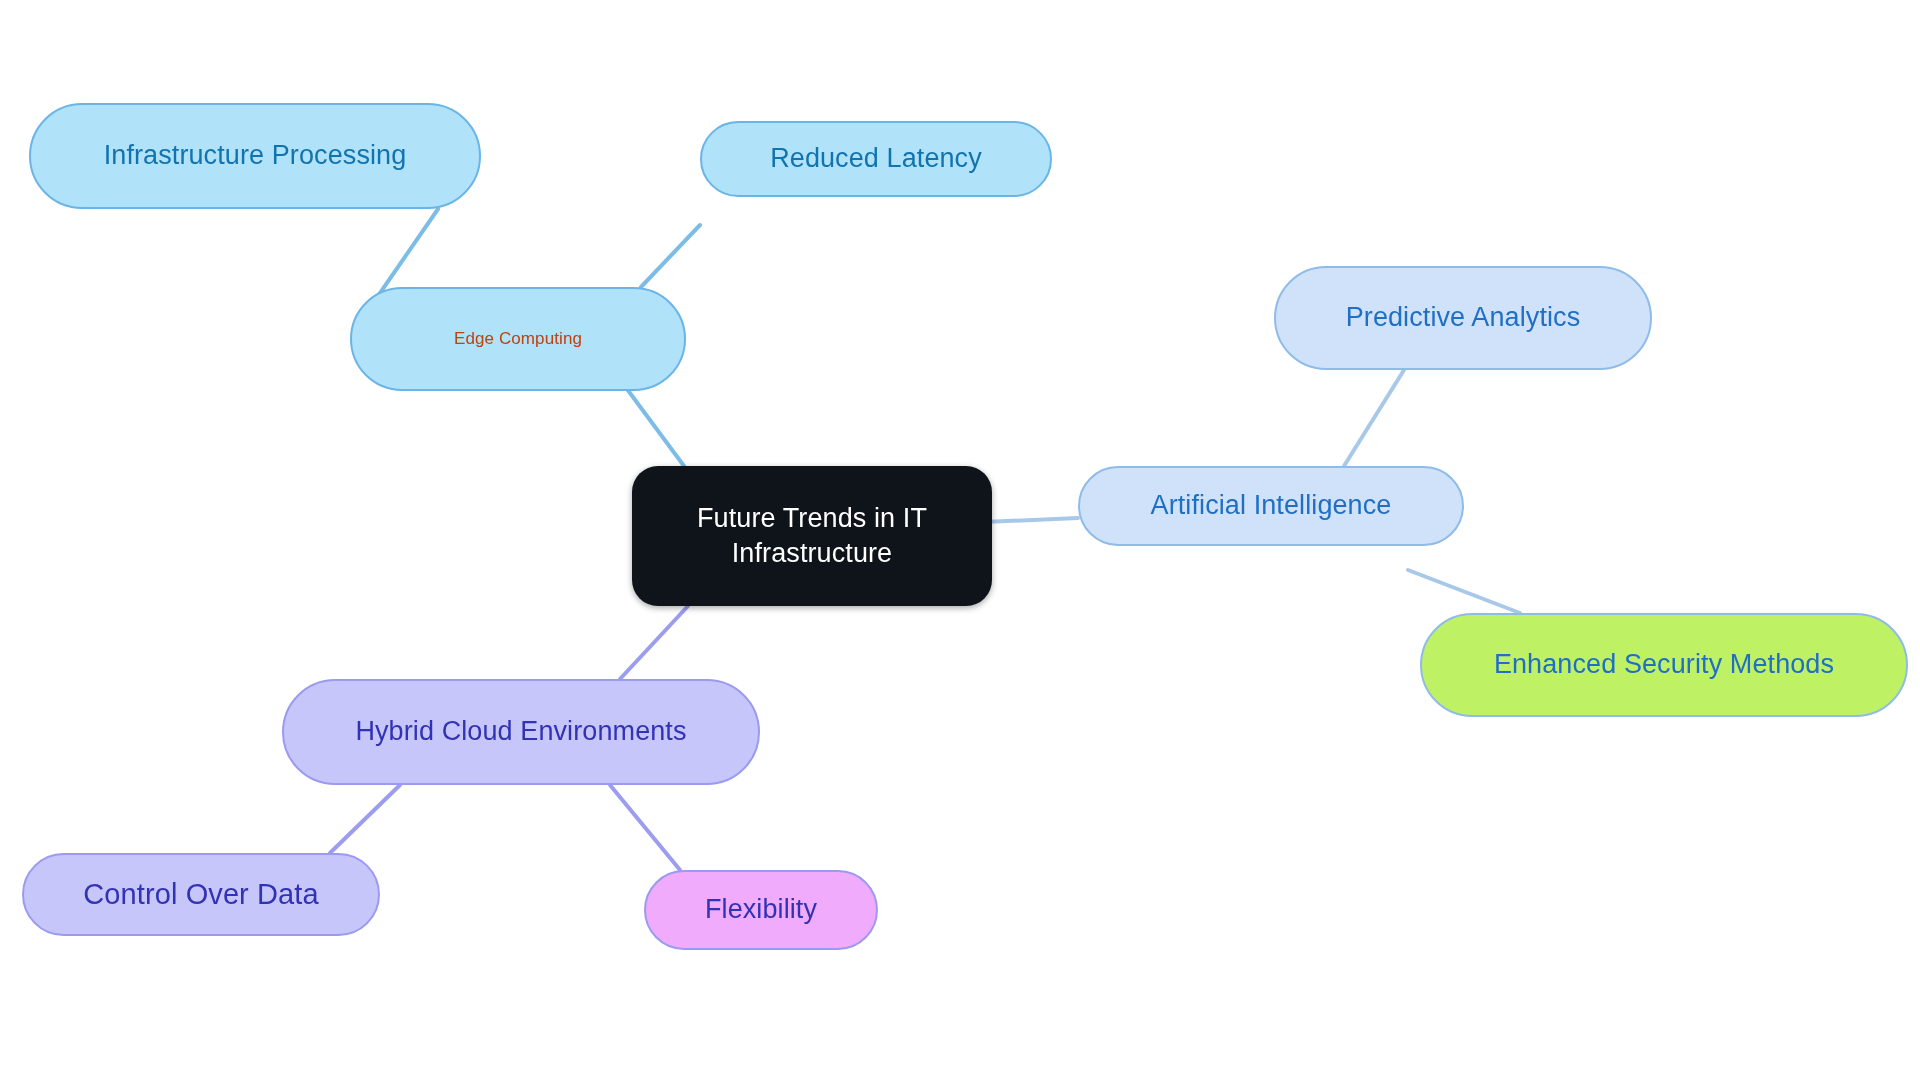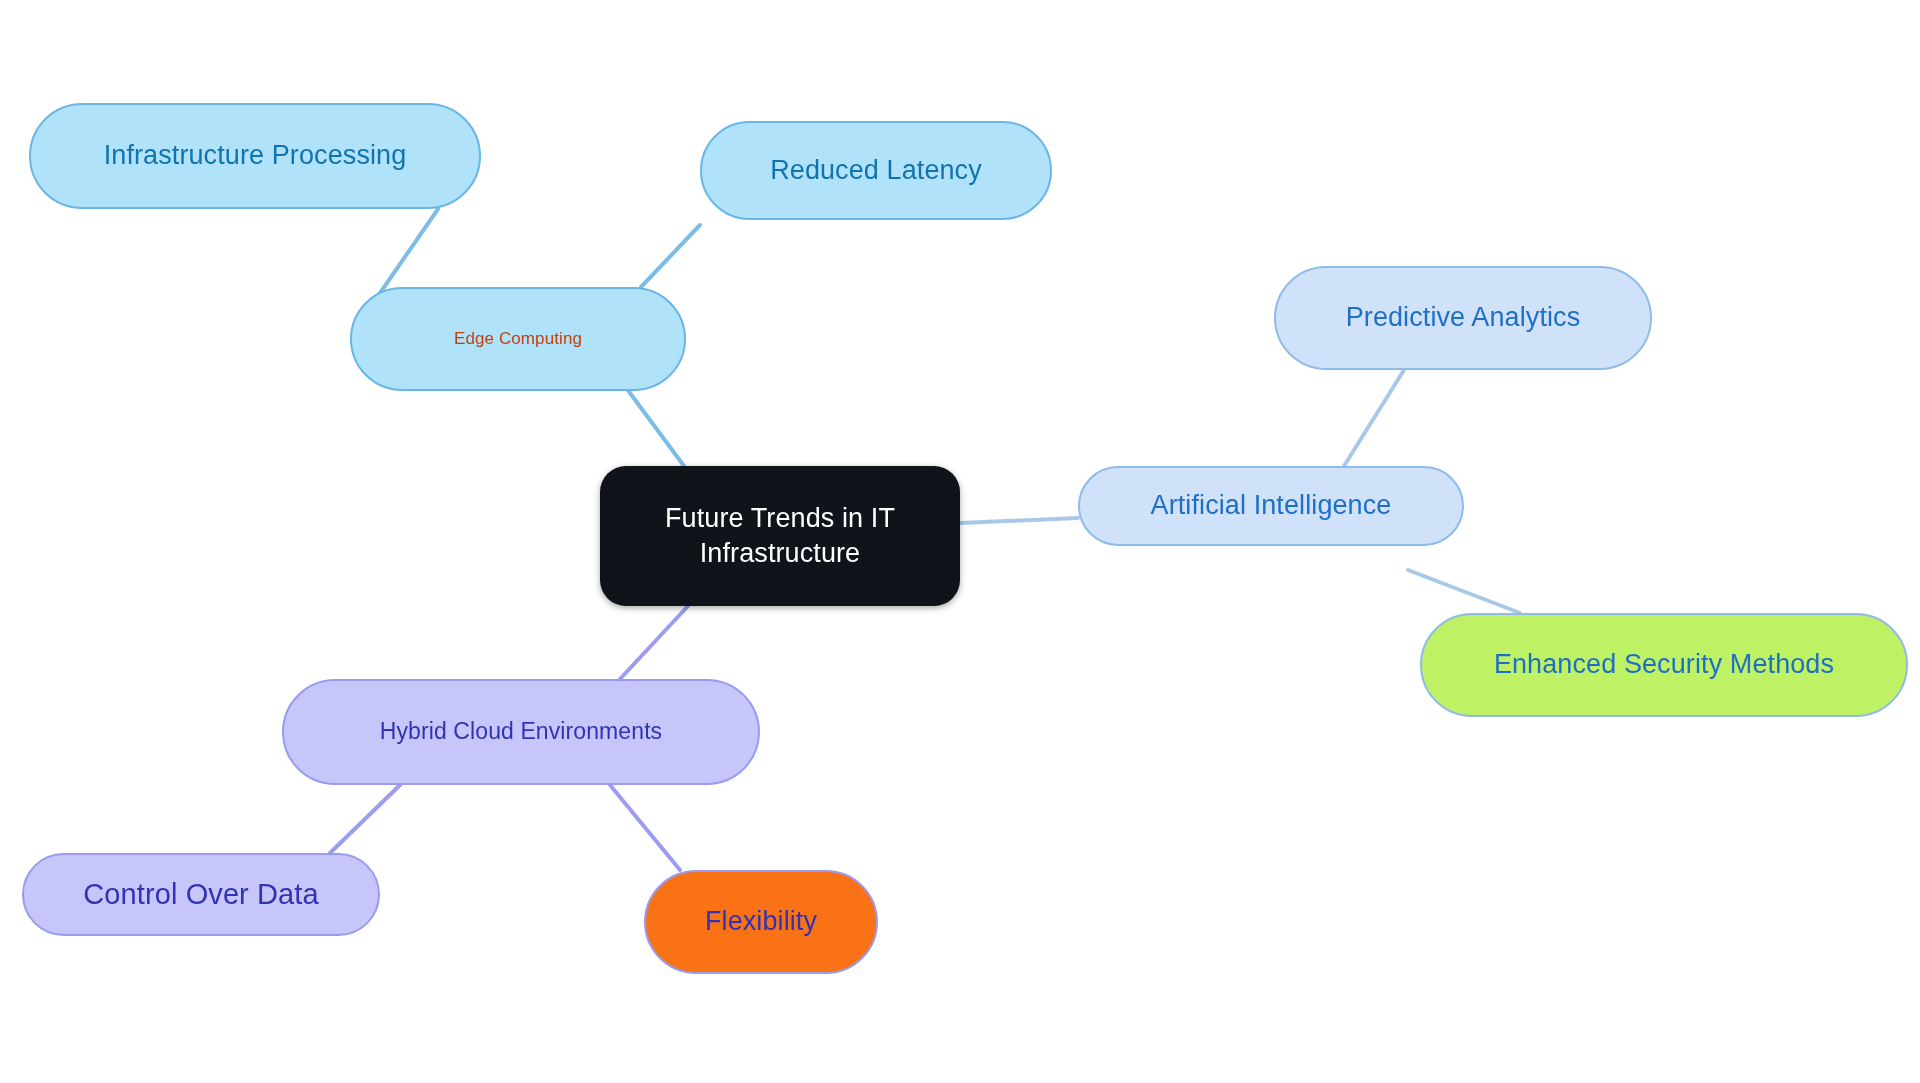--- a/index.html
+++ b/index.html
@@ -35,20 +35,21 @@
     text-align: center;
     border-style: solid;
     border-width: 2px;
     white-space: pre-line;
     line-height: 1.3;
     letter-spacing: 0.1px;
   }
   .node-root {
     border-width: 0;
     box-shadow: 0 2px 6px rgba(0,0,0,0.35);
+    margin-left: 32px;
   }
 </style>
 </head>
 <body>
 
 <div id="canvas">
   <svg id="edges" viewBox="0 0 1920 1083" preserveAspectRatio="none">
       <line x1="684" y1="466" x2="627" y2="389" stroke="#7cbde8" stroke-width="4" stroke-linecap="round"></line>
       <line x1="369" y1="309" x2="438" y2="209" stroke="#7cbde8" stroke-width="4" stroke-linecap="round"></line>
       <line x1="641" y1="287" x2="700" y2="225" stroke="#7cbde8" stroke-width="4" stroke-linecap="round"></line>
@@ -57,21 +58,21 @@
       <line x1="1408" y1="570" x2="1520" y2="613" stroke="#a8c8ea" stroke-width="4" stroke-linecap="round"></line>
       <line x1="688" y1="606" x2="620" y2="679" stroke="#9c9cf0" stroke-width="4" stroke-linecap="round"></line>
       <line x1="400" y1="785" x2="330" y2="853" stroke="#9c9cf0" stroke-width="4" stroke-linecap="round"></line>
       <line x1="610" y1="785" x2="680" y2="870" stroke="#9c9cf0" stroke-width="4" stroke-linecap="round"></line>
     </svg>
   <div id="node-layer">
       <div class="node node-root" style="left: 600px; top: 466px; width: 360px; height: 140px; border-radius: 26px; background: rgb(15, 20, 27); border-color: rgb(15, 20, 27); color: rgb(255, 255, 255); font-size: 27px;">Future Trends in IT
 Infrastructure</div>
       <div class="node" style="left: 350px; top: 287px; width: 336px; height: 104px; border-radius: 52px; background: rgb(176, 226, 250); border-color: rgb(106, 181, 231); color: #c2410c; font-size: 17px;">Edge Computing</div>
       <div class="node" style="left: 29px; top: 103px; width: 452px; height: 106px; border-radius: 53px; background: rgb(176, 226, 250); border-color: rgb(106, 181, 231); color: rgb(18, 116, 174); font-size: 27px;">Infrastructure Processing</div>
-      <div class="node" style="left: 700px; top: 121px; width: 352px; height: 99px; border-radius: 52px; background: rgb(176, 226, 250); border-color: rgb(106, 181, 231); color: rgb(18, 116, 174); font-size: 27px;">Reduced Latency</div>
+      <div class="node" style="left: 700px; top: 121px; width: 352px; height: 76px; border-radius: 52px; background: rgb(176, 226, 250); border-color: rgb(106, 181, 231); color: rgb(18, 116, 174); font-size: 27px;">Reduced Latency</div>
       <div class="node" style="left: 1078px; top: 466px; width: 386px; height: 80px; border-radius: 52px; background: rgb(207, 226, 250); border-color: rgb(143, 187, 232); color: rgb(31, 111, 196); font-size: 27px;">Artificial Intelligence</div>
       <div class="node" style="left: 1274px; top: 266px; width: 378px; height: 104px; border-radius: 52px; background: rgb(207, 226, 250); border-color: rgb(143, 187, 232); color: rgb(31, 111, 196); font-size: 27px;">Predictive Analytics</div>
       <div class="node" style="left: 1420px; top: 613px; width: 488px; height: 104px; border-radius: 52px; background: #bef264; border-color: rgb(143, 187, 232); color: rgb(31, 111, 196); font-size: 27px;">Enhanced Security Methods</div>
-      <div class="node" style="left: 282px; top: 679px; width: 478px; height: 106px; border-radius: 53px; background: rgb(198, 198, 251); border-color: rgb(154, 154, 240); color: rgb(50, 50, 180); font-size: 23px;">Hybrid Cloud Environments</div>
+      <div class="node" style="left: 282px; top: 679px; width: 478px; height: 106px; border-radius: 53px; background: rgb(198, 198, 251); border-color: rgb(154, 154, 240); color: rgb(50, 50, 180); font-size: 27px;">Hybrid Cloud Environments</div>
       <div class="node" style="left: 22px; top: 853px; width: 358px; height: 83px; border-radius: 52px; background: rgb(198, 198, 251); border-color: rgb(154, 154, 240); color: rgb(50, 50, 180); font-size: 29px;">Control Over Data</div>
-      <div class="node" style="left: 644px; top: 870px; width: 234px; height: 104px; border-radius: 52px; background: #f97316; border-color: rgb(154, 154, 240); color: rgb(50, 50, 180); font-size: 27px;">Flexibility</div>
+      <div class="node" style="left: 644px; top: 870px; width: 234px; height: 80px; border-radius: 52px; background: #f0abfc; border-color: rgb(154, 154, 240); color: rgb(50, 50, 180); font-size: 27px;">Flexibility</div>
     </div>
 </div>
 
 </body></html>

